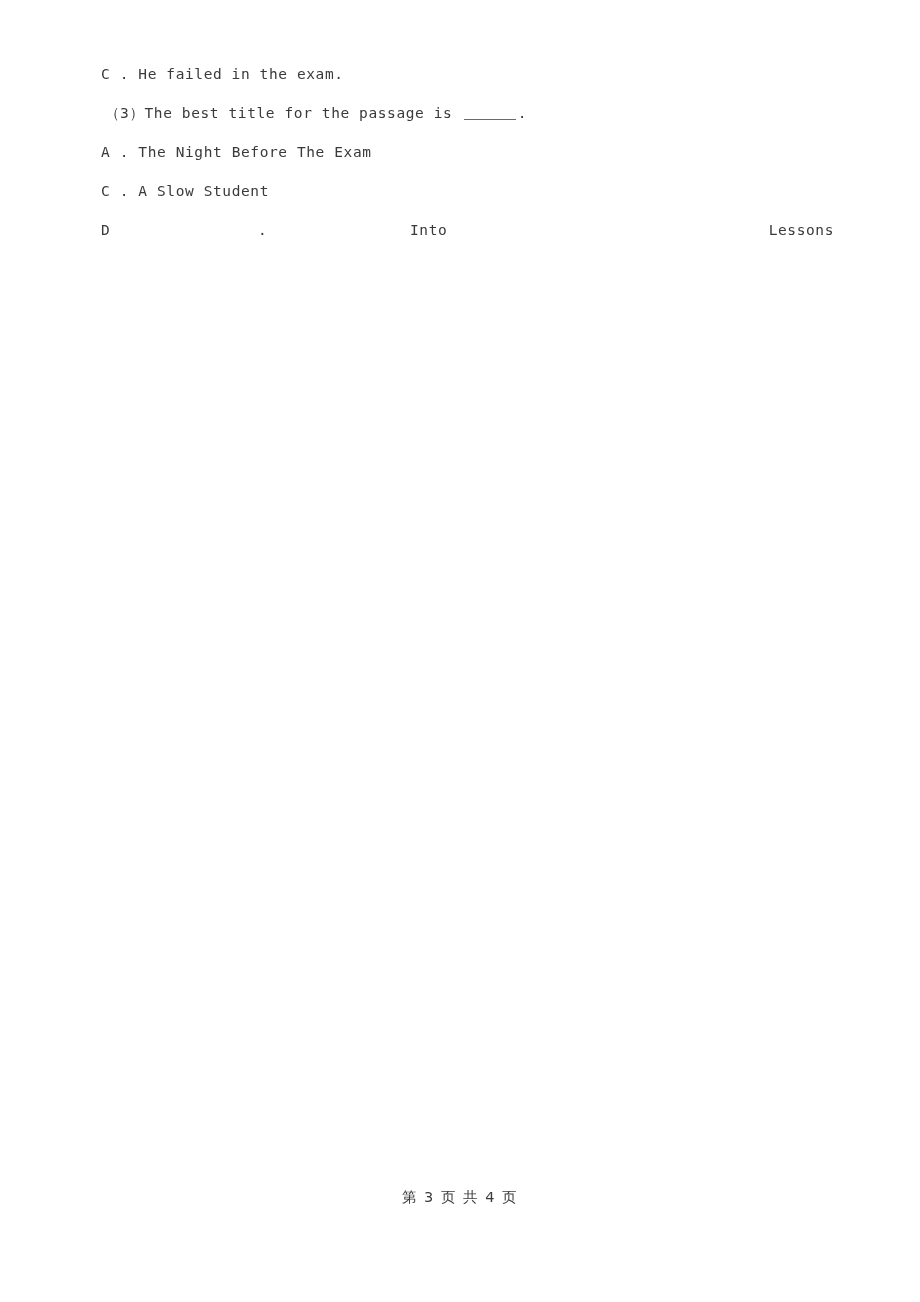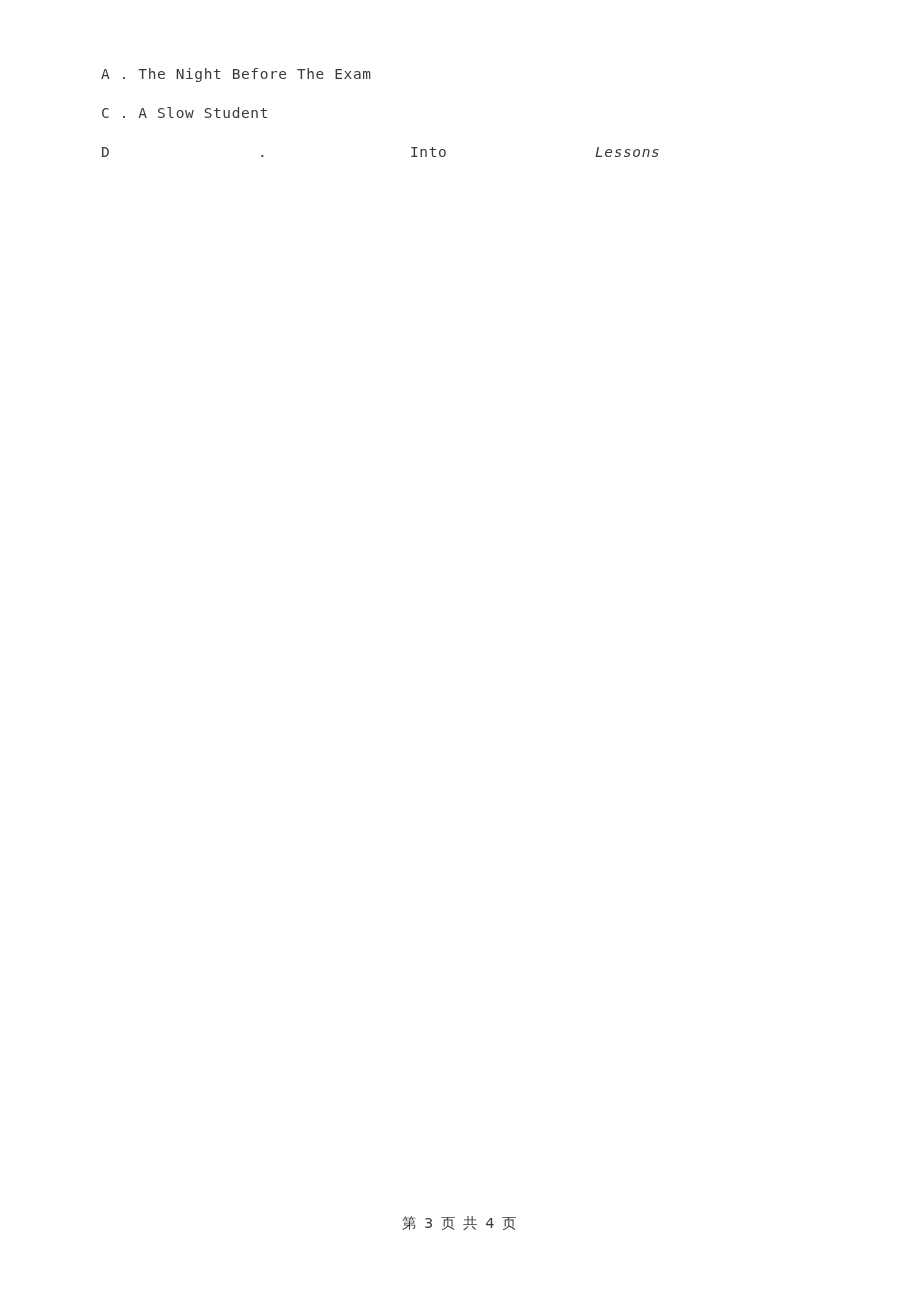--- a/index.html
+++ b/index.html
@@ -64,45 +64,46 @@
     display: flex;
     width: 733px;
   }
   .q-line-justified .tok {
     white-space: pre;
   }
   .jt-d      { width: 157px; }
   .jt-dot    { width: 152px; }
   .jt-going  { width: 185px; }
   .jt-over   { width: 180px; }
-  .jt-lessons{ width: auto; flex: 1; font-style: italic; }
+  .jt-lessons{ width: auto; text-align: right; flex: 1; }
 
   .page-footer {
     position: absolute;
     left: 0;
     right: 0;
     top: 1188px;
     text-align: center;
     font-family: "DejaVu Sans", "Liberation Sans", sans-serif;
     font-size: 14.5px;
     color: #3a3a3a;
     letter-spacing: 1.5px;
     white-space: pre;
-    margin-top: 26px;
   }
 </style>
 </head>
 <body>
 
 <div class="page">
 
   <div class="content-block">
 
+    <div class="q-line">C . He failed in the exam.</div>
 
 
+    <div class="q-line indent"><span>（3）</span><span>The best title for the passage is </span><span class="blank-underline"></span><span>.</span></div>
 
     <div class="q-line"><span>A</span><span> . </span><span>The Night Before The Exam</span></div>
 
 
     <div class="q-line"><span>C</span><span> . </span><span>A Slow Student</span></div>
 
     <div class="q-line-justified">
         <span class="tok jt-d">D</span>
         <span class="tok jt-dot">.</span>
         <span class="tok jt-going">Into</span>

